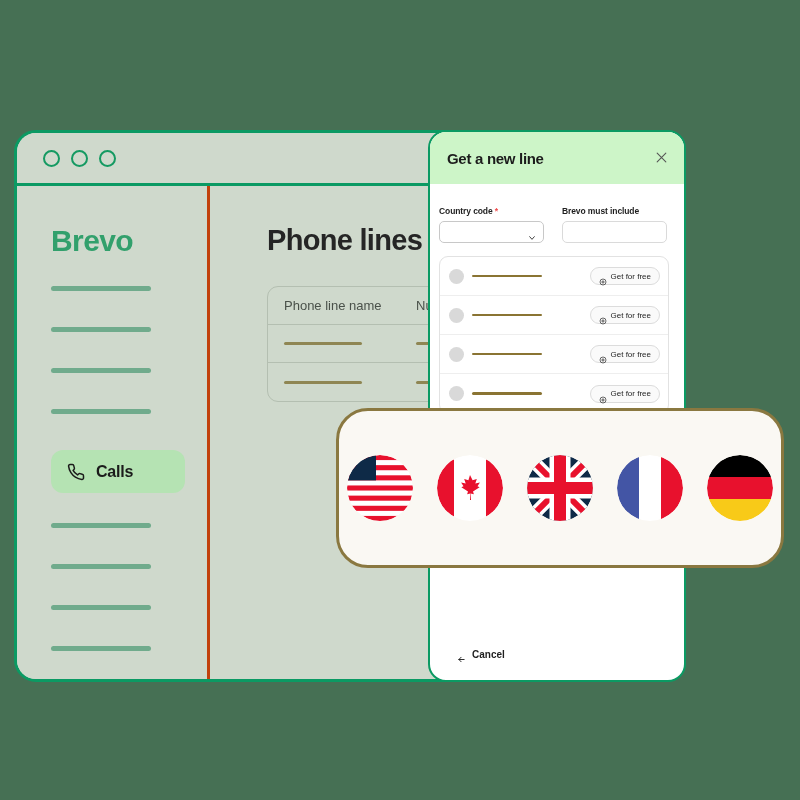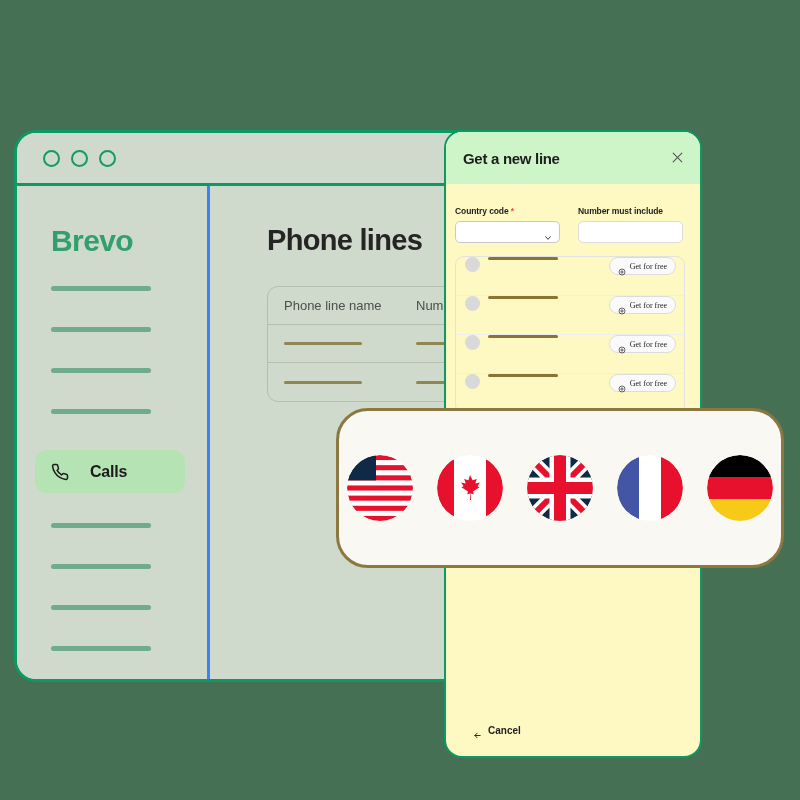--- a/index.html
+++ b/index.html
@@ -47,21 +47,21 @@
     border-radius: 50%;
   }
 
   
   .sidebar {
     position: absolute;
     left: 0; top: 53px;
     width: 193px;
     height: calc(100% - 53px);
     background: #cfd9cc;
-    border-right: 3px solid #3b82f6;
+    border-right: 3px solid #c2410c;
     padding: 0 18px;
   }
 
   .brevo-logo {
     margin-top: 38px;
     margin-left: 16px;
     font-size: 30px;
     font-weight: 700;
     color: #32a06c;
     letter-spacing: -0.6px;
@@ -70,28 +70,28 @@
   .nav-list { margin-top: 28px; padding-left: 16px; }
   .nav-line {
     height: 5px;
     width: 100px;
     background: #70ab8c;
     border-radius: 3px;
     margin-bottom: 36px;
   }
 
   .nav-active {
-    margin-left: 0;
+    margin-left: 16px;
     margin-right: 4px;
     height: 43px;
     background: #b5e3b3;
     border-radius: 12px;
     display: flex;
     align-items: center;
-    gap: 21px;
+    gap: 11px;
     padding-left: 16px;
     margin-bottom: 30px;
   }
   .nav-active .label {
     font-size: 16px;
     font-weight: 600;
     color: #1b1b1b;
     letter-spacing: -0.2px;
   }
   .phone-icon { width: 18px; height: 18px; display:block; }
@@ -149,24 +149,24 @@
     height: 3px;
     background: #8f8653;
     border-radius: 2px;
   }
   .col-1 .cell-bar { width: 78px; }
   .col-2 .cell-bar { width: 78px; }
 
   
   .modal {
     position: absolute;
-    left: 444px; top: 130px;
+    left: 428px; top: 130px;
     width: 258px;
-    height: 628px;
-    background: #fef9c3;
+    height: 552px;
+    background: #ffffff;
     border: 2.5px solid #0b9a63;
     border-radius: 18px;
     overflow: hidden;
   }
 
   .modal-header {
     height: 52px;
     background: #cdf5c8;
     display: flex;
     align-items: center;
@@ -221,25 +221,24 @@
 
   .lines-card {
     margin-top: 13px;
     border: 1px solid #e2e2e2;
     border-radius: 9px;
     overflow: hidden;
   }
   .line-row {
     height: 39px;
     display: flex;
-    align-items: flex-start;
+    align-items: center;
     padding: 0 8px 0 9px;
     border-bottom: 1px solid #eeeeee;
     gap: 8px;
-    font-family: Liberation Serif, serif;
   }
   .line-row:last-child { border-bottom: none; }
   .avatar-circle {
     width: 15px; height: 15px;
     border-radius: 50%;
     background: #d9d9d9;
     flex: none;
   }
   .num-bar {
     height: 2.5px;
@@ -393,21 +392,21 @@
         <div class="select-box">
           <span class="chev">
             <svg viewBox="0 0 24 24" width="8" height="8" fill="none" stroke="#444" stroke-width="3" stroke-linecap="round" stroke-linejoin="round">
               <path d="M5 8 L12 16 L19 8"></path>
             </svg>
           </span>
         </div>
       </div>
 
       <div class="field">
-        <div class="field-label">Number must include</div>
+        <div class="field-label">Brevo must include</div>
         <input class="text-box" type="text" placeholder="" style="">
       </div>
     </div>
 
     <div class="lines-card">
       <div class="line-row">
         <span class="avatar-circle"></span>
         <span class="num-bar"></span>
         <span class="get-btn">
           <span class="plus-icon">

